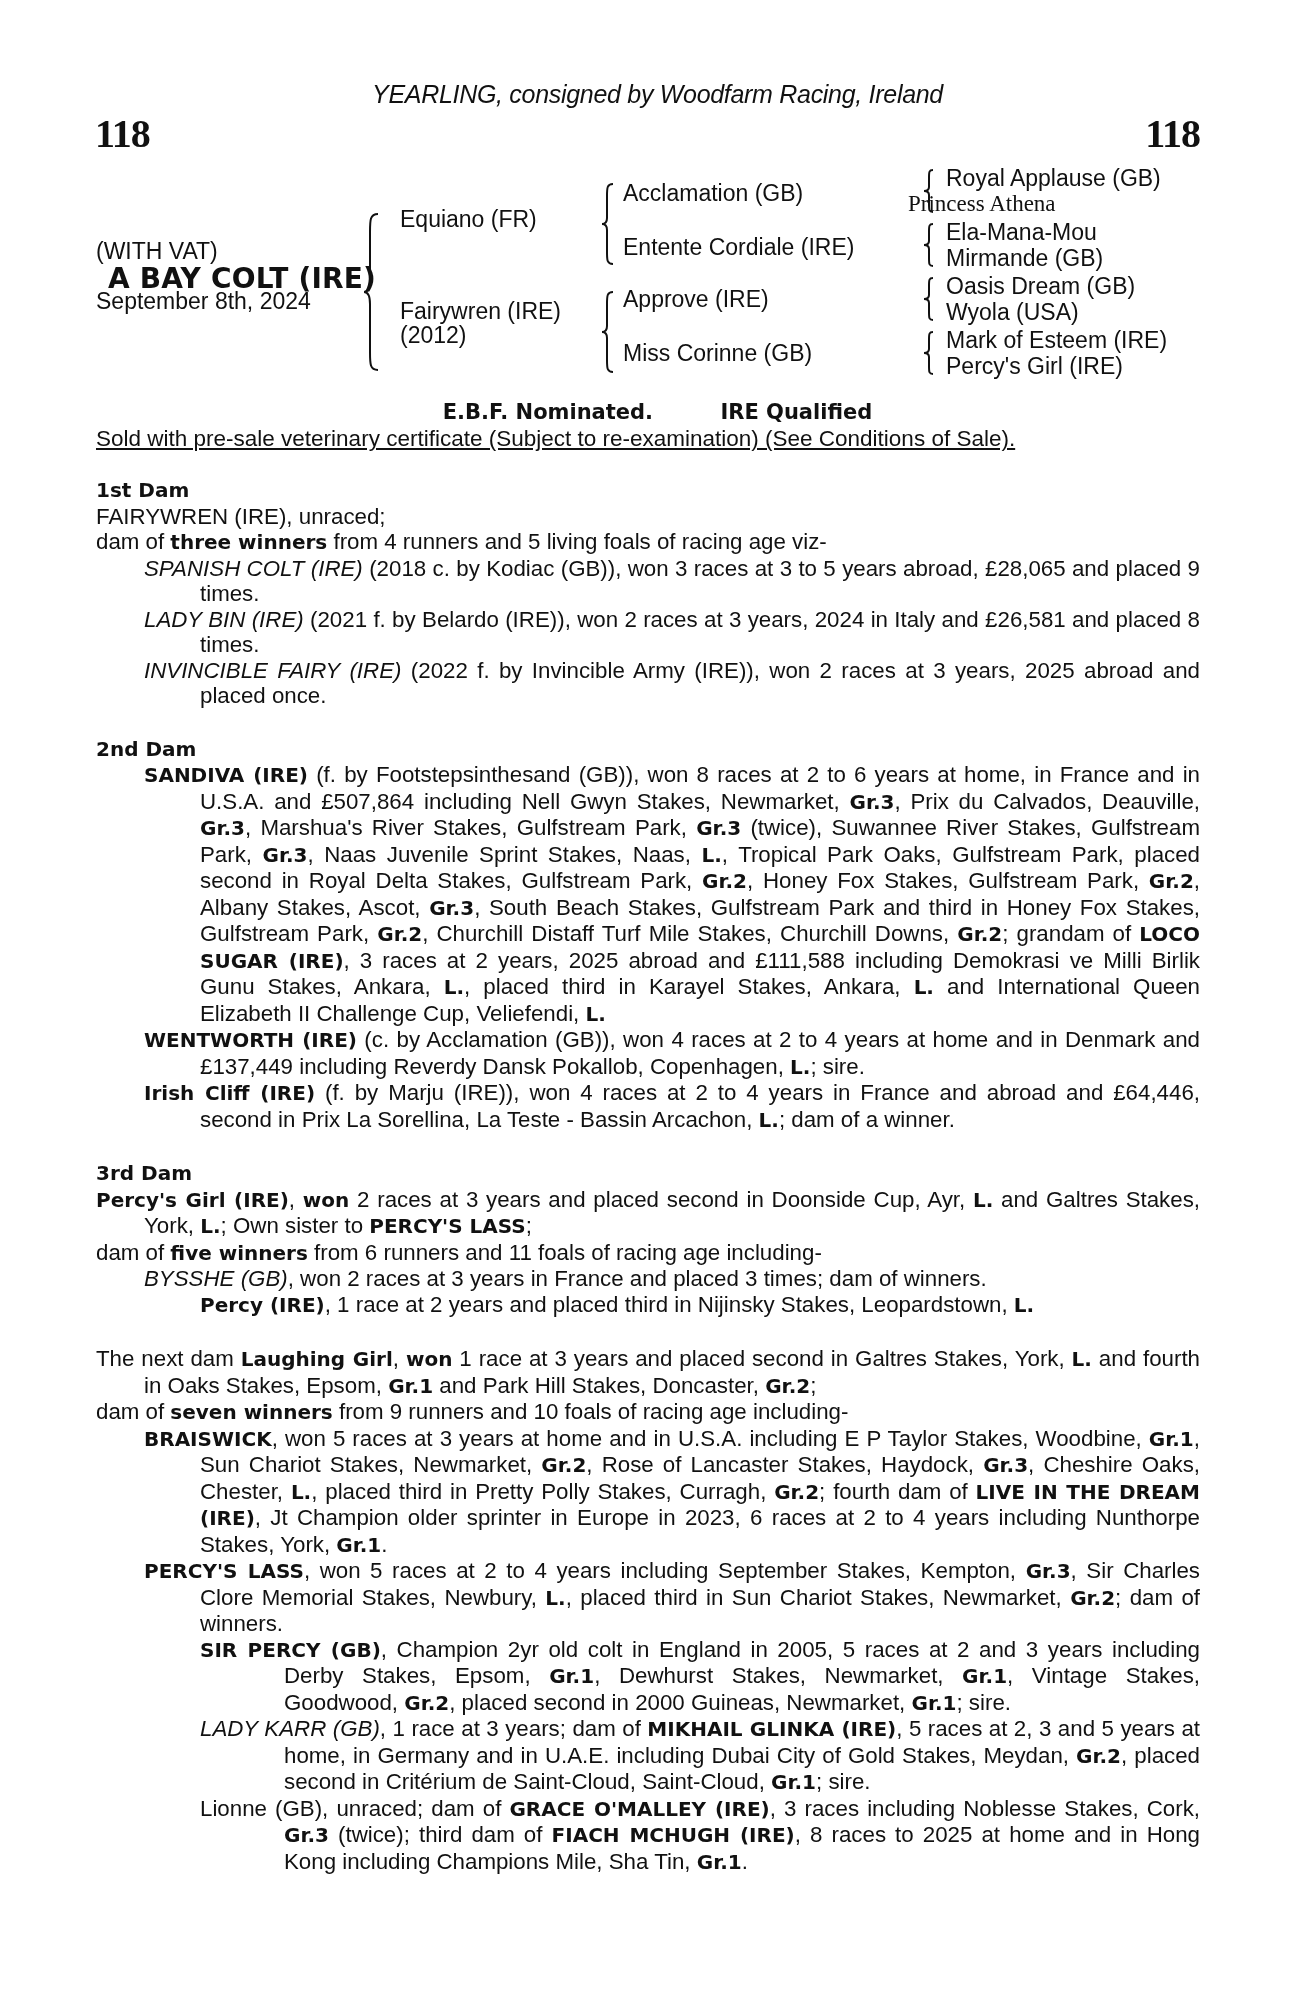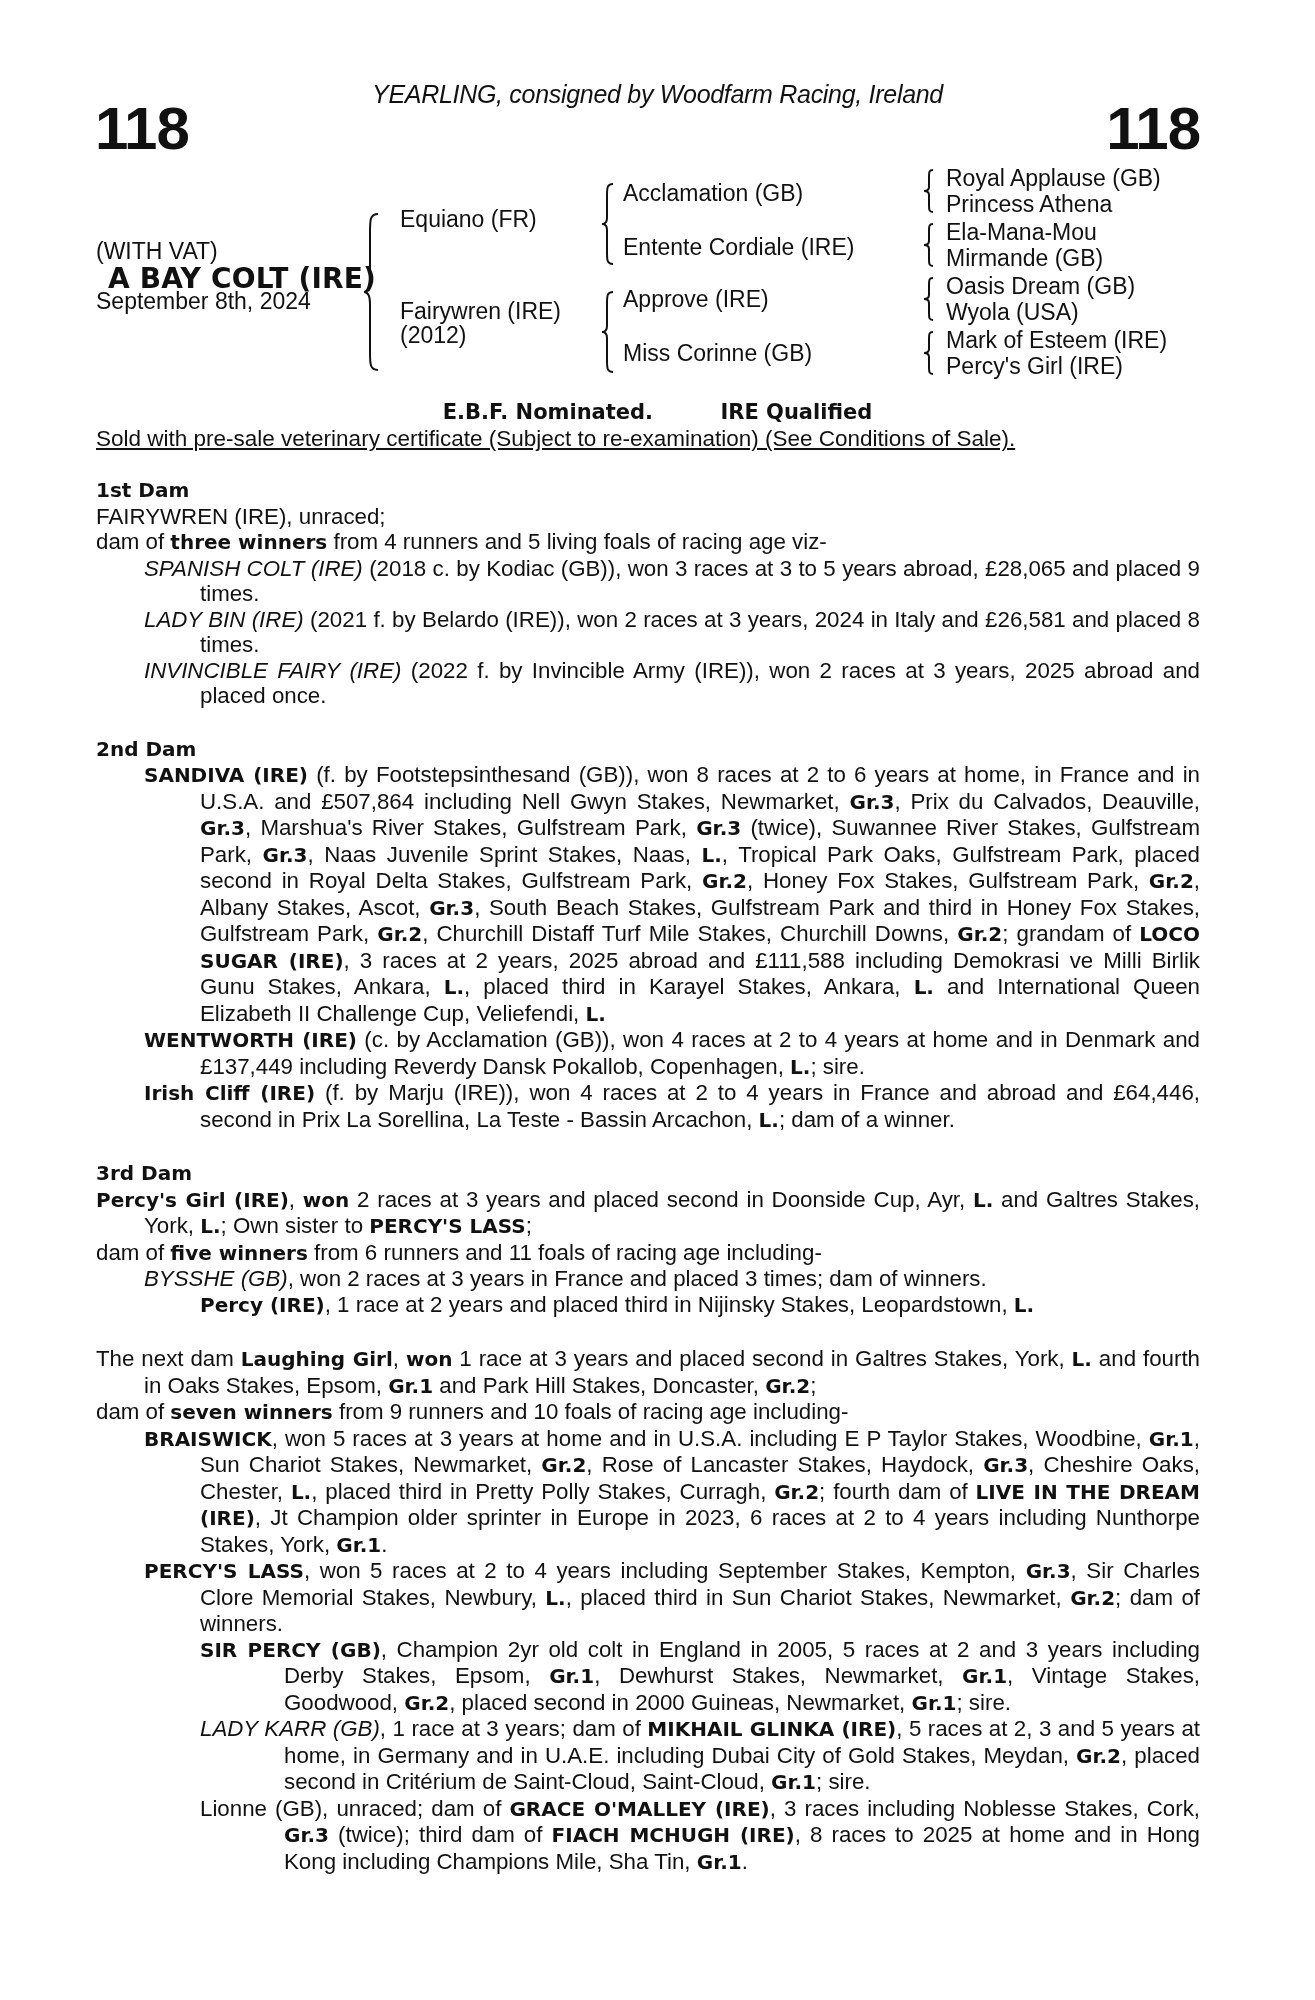--- a/index.html
+++ b/index.html
@@ -1,19 +1,19 @@
 <!DOCTYPE html>
 <html><head>
 <meta charset="utf-8">
 <style>
   html, body { margin: 0; padding: 0; background: #ffffff; }
   body { width: 1315px; height: 2000px; position: relative; overflow: hidden; color: #111; font-family: "Liberation Sans", sans-serif; }
   .page { position: absolute; left: 0; top: 0; width: 1315px; height: 2000px; }
   .consign { position: absolute; top: 80px; left: 0; width: 1315px; text-align: center; font-style: italic; font-size: 25px; letter-spacing: -0.3px; }
-  .lot { position: absolute; top: 94px; font-family: Liberation Sans, sans-serif; font-weight: bold; font-size: 60px; letter-spacing: -1px; }
+  .lot { position: absolute; top: 110px; font-family: Liberation Serif, serif; font-weight: bold; font-size: 40px; letter-spacing: -1px; }
   .lot.left { left: 95px; }
   .lot.right { right: 115px; }
 
   .ped { position: absolute; top: 160px; left: 0; width: 1315px; height: 240px; font-size: 23px; }
   .ped .t { position: absolute; white-space: nowrap; }
   .ped .vat { left: 96px; top: 78px; }
   .ped .colt { left: 108px; top: 102px; font-family: "DejaVu Sans", sans-serif; font-weight: bold; font-size: 28px; letter-spacing: 0.2px; }
   .ped .dob { left: 96px; top: 128px; }
   .brace { position: absolute; }
   .brace svg { display: block; }
@@ -86,21 +86,21 @@
       <svg width="14" height="46" viewBox="0 0 14 46">
           <path d="M11 2 C7 2 7 4 7 10 L7 19 C7 22 5 23 2 23 C5 23 7 24 7 27 L7 36 C7 42 7 44 11 44" fill="none" stroke="#111" stroke-width="2"></path>
         </svg>
     </div>
     <div class="brace" style="left:922px; top:170px;">
       <svg width="14" height="46" viewBox="0 0 14 46">
           <path d="M11 2 C7 2 7 4 7 10 L7 19 C7 22 5 23 2 23 C5 23 7 24 7 27 L7 36 C7 42 7 44 11 44" fill="none" stroke="#111" stroke-width="2"></path>
         </svg>
     </div>
     <div class="t" style="left:946px; top:5px;">Royal Applause (GB)</div>
-    <div class="t" style="left:946px; top:31px;">Princess Athena</div>
+    <div class="t" style="left:908px; top:31px;font-family:Liberation Serif, serif;">Princess Athena</div>
     <div class="t" style="left:946px; top:59px;">Ela-Mana-Mou</div>
     <div class="t" style="left:946px; top:85px;">Mirmande (GB)</div>
     <div class="t" style="left:946px; top:113px;">Oasis Dream (GB)</div>
     <div class="t" style="left:946px; top:139px;">Wyola (USA)</div>
     <div class="t" style="left:946px; top:167px;">Mark of Esteem (IRE)</div>
     <div class="t" style="left:946px; top:193px;">Percy's Girl (IRE)</div>
   </div>
 
   <div class="badges">
     <span>E.B.F. Nominated.</span>

